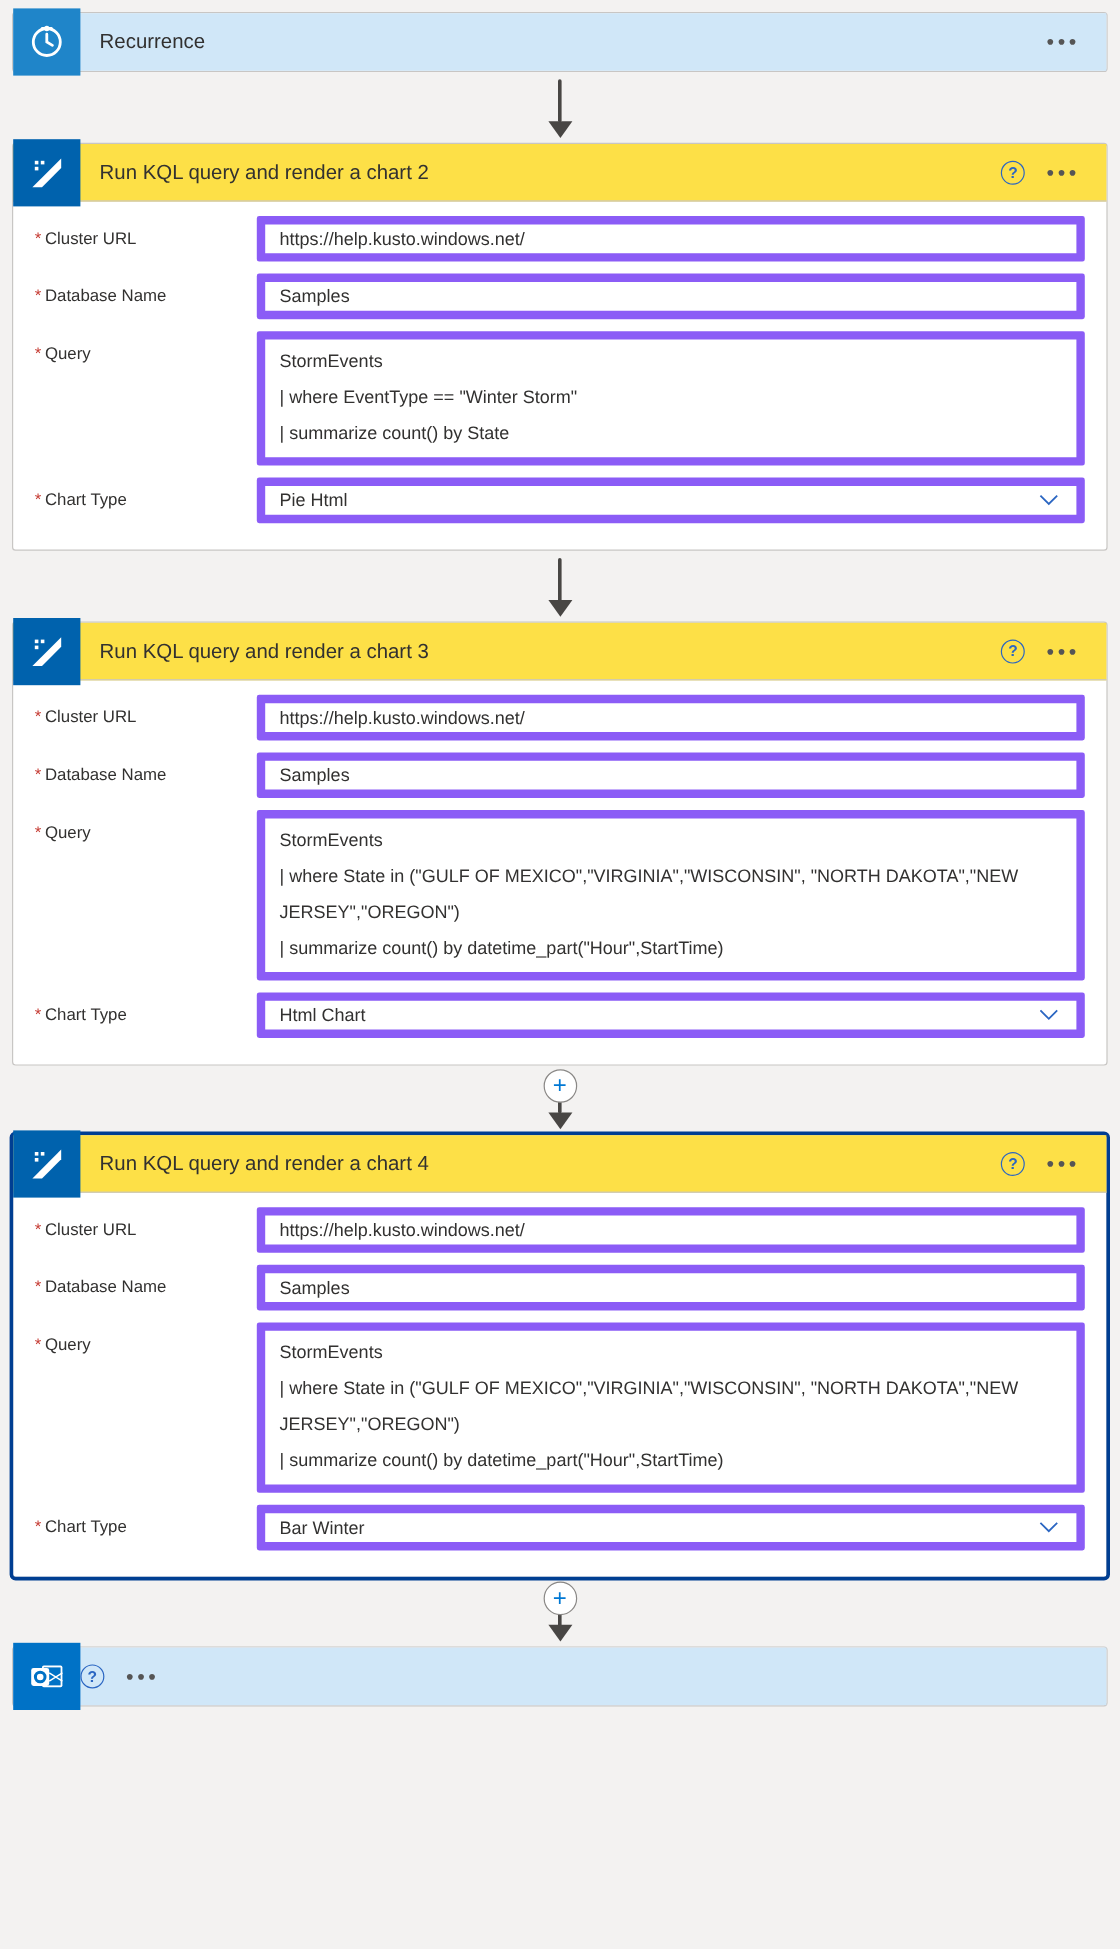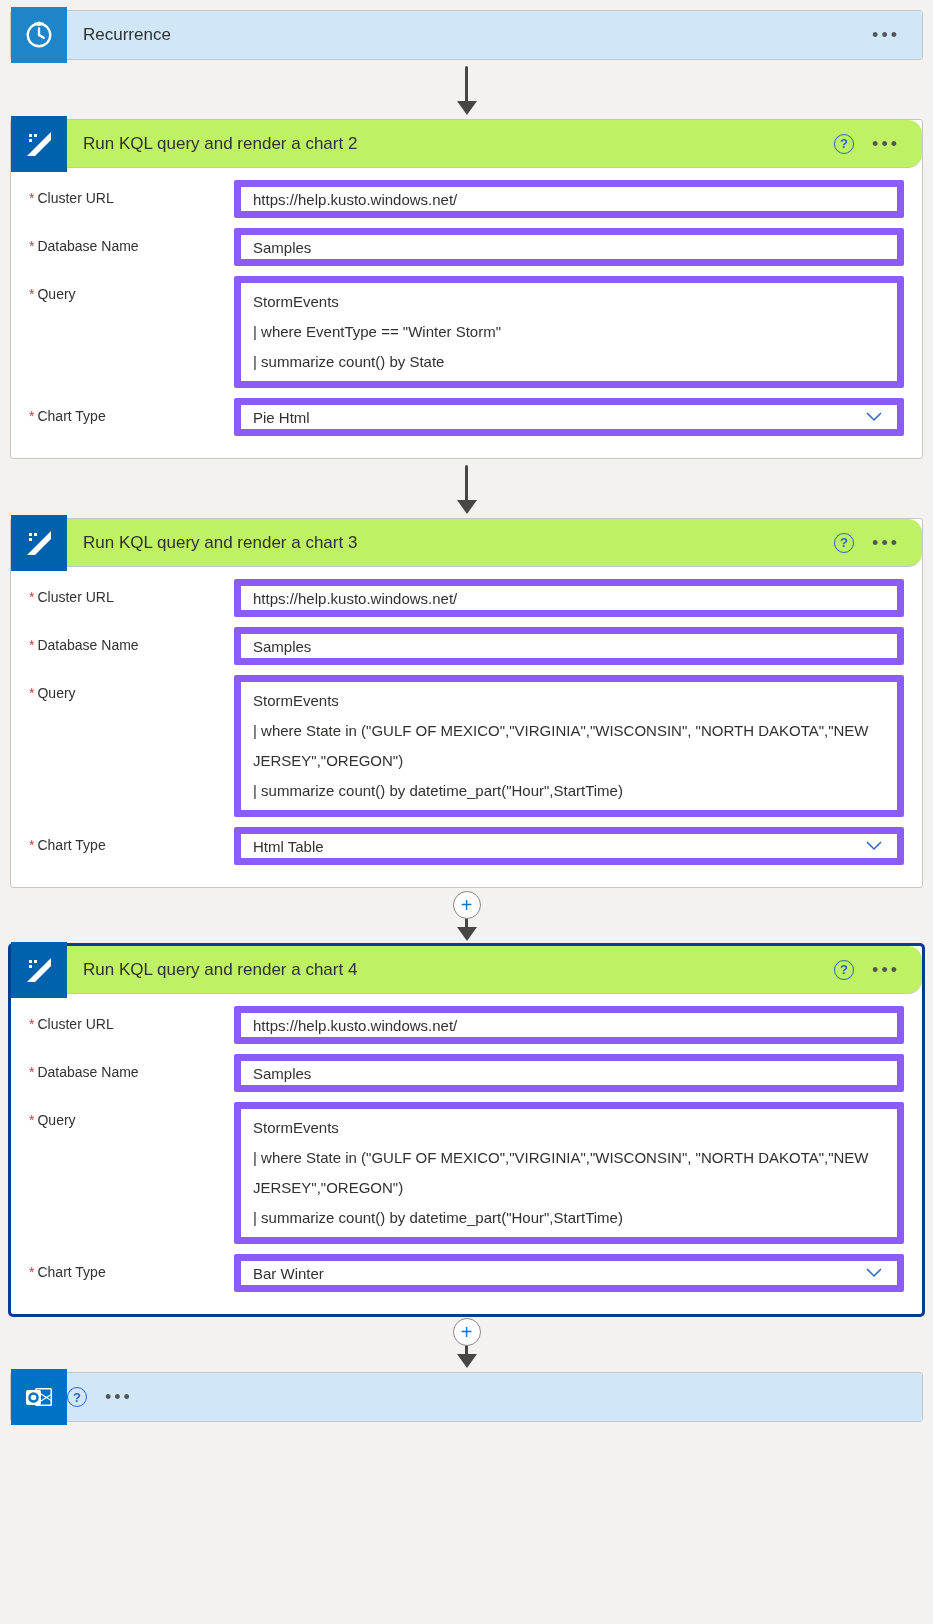--- a/index.html
+++ b/index.html
@@ -25,21 +25,21 @@
     display: flex;
     align-items: center;
     height: 48px;
     border-bottom: 1px solid #c8c6c4;
     position: relative;
   }
   .header.recurrence-hdr {
     background: #d0e7f8;
     border-bottom: none;
   }
-  .header.kql-hdr { background: #bef264; border-radius: 14px; }
+  .header.kql-hdr { background: #fde047; }
   .header.email-hdr { background: #d0e7f8; border-bottom: none; }
   .icon-tile {
     width: 56px;
     height: 56px;
     flex: 0 0 56px;
     display: flex;
     align-items: center;
     justify-content: center;
     color: #fff;
   }
@@ -68,21 +68,21 @@
     font-weight: 600;
   }
   .more-icon {
     font-size: 18px;
     letter-spacing: 3px;
     color:#555;
     cursor: pointer;
     line-height: 1;
   }
   .body { padding: 12px 18px 22px; }
-  .row { display: flex; align-items: flex-start; margin-bottom: 10px; gap: 20px; }
+  .row { display: flex; align-items: flex-start; margin-bottom: 10px; }
   .row:last-child { margin-bottom: 0; }
   .label-cell {
     flex: 0 0 185px;
     padding-top: 10px;
     font-size: 14px;
   }
   .req::before {
     content: "*";
     color: #c63c34;
     margin-right: 3px;
@@ -266,21 +266,21 @@
       <div class="input-cell">
           <div class="textarea">StormEvents
 | where State in ("GULF OF MEXICO","VIRGINIA","WISCONSIN", "NORTH DAKOTA","NEW JERSEY","OREGON")
 | summarize count() by datetime_part("Hour",StartTime)</div>
         </div>
     </div>
     <div class="row">
       <div class="label-cell req">Chart Type</div>
       <div class="input-cell">
         <div class="select">
-          <span>Html Table</span>
+          <span>Html Chart</span>
           <span class="chev">
               <svg width="18" height="12" viewBox="0 0 18 12">
                 <path d="M2 2 L9 9 L16 2" fill="none" stroke="#2b66c2" stroke-width="1.5"></path>
               </svg>
             </span>
         </div>
       </div>
     </div>
   </div>
 </div>

